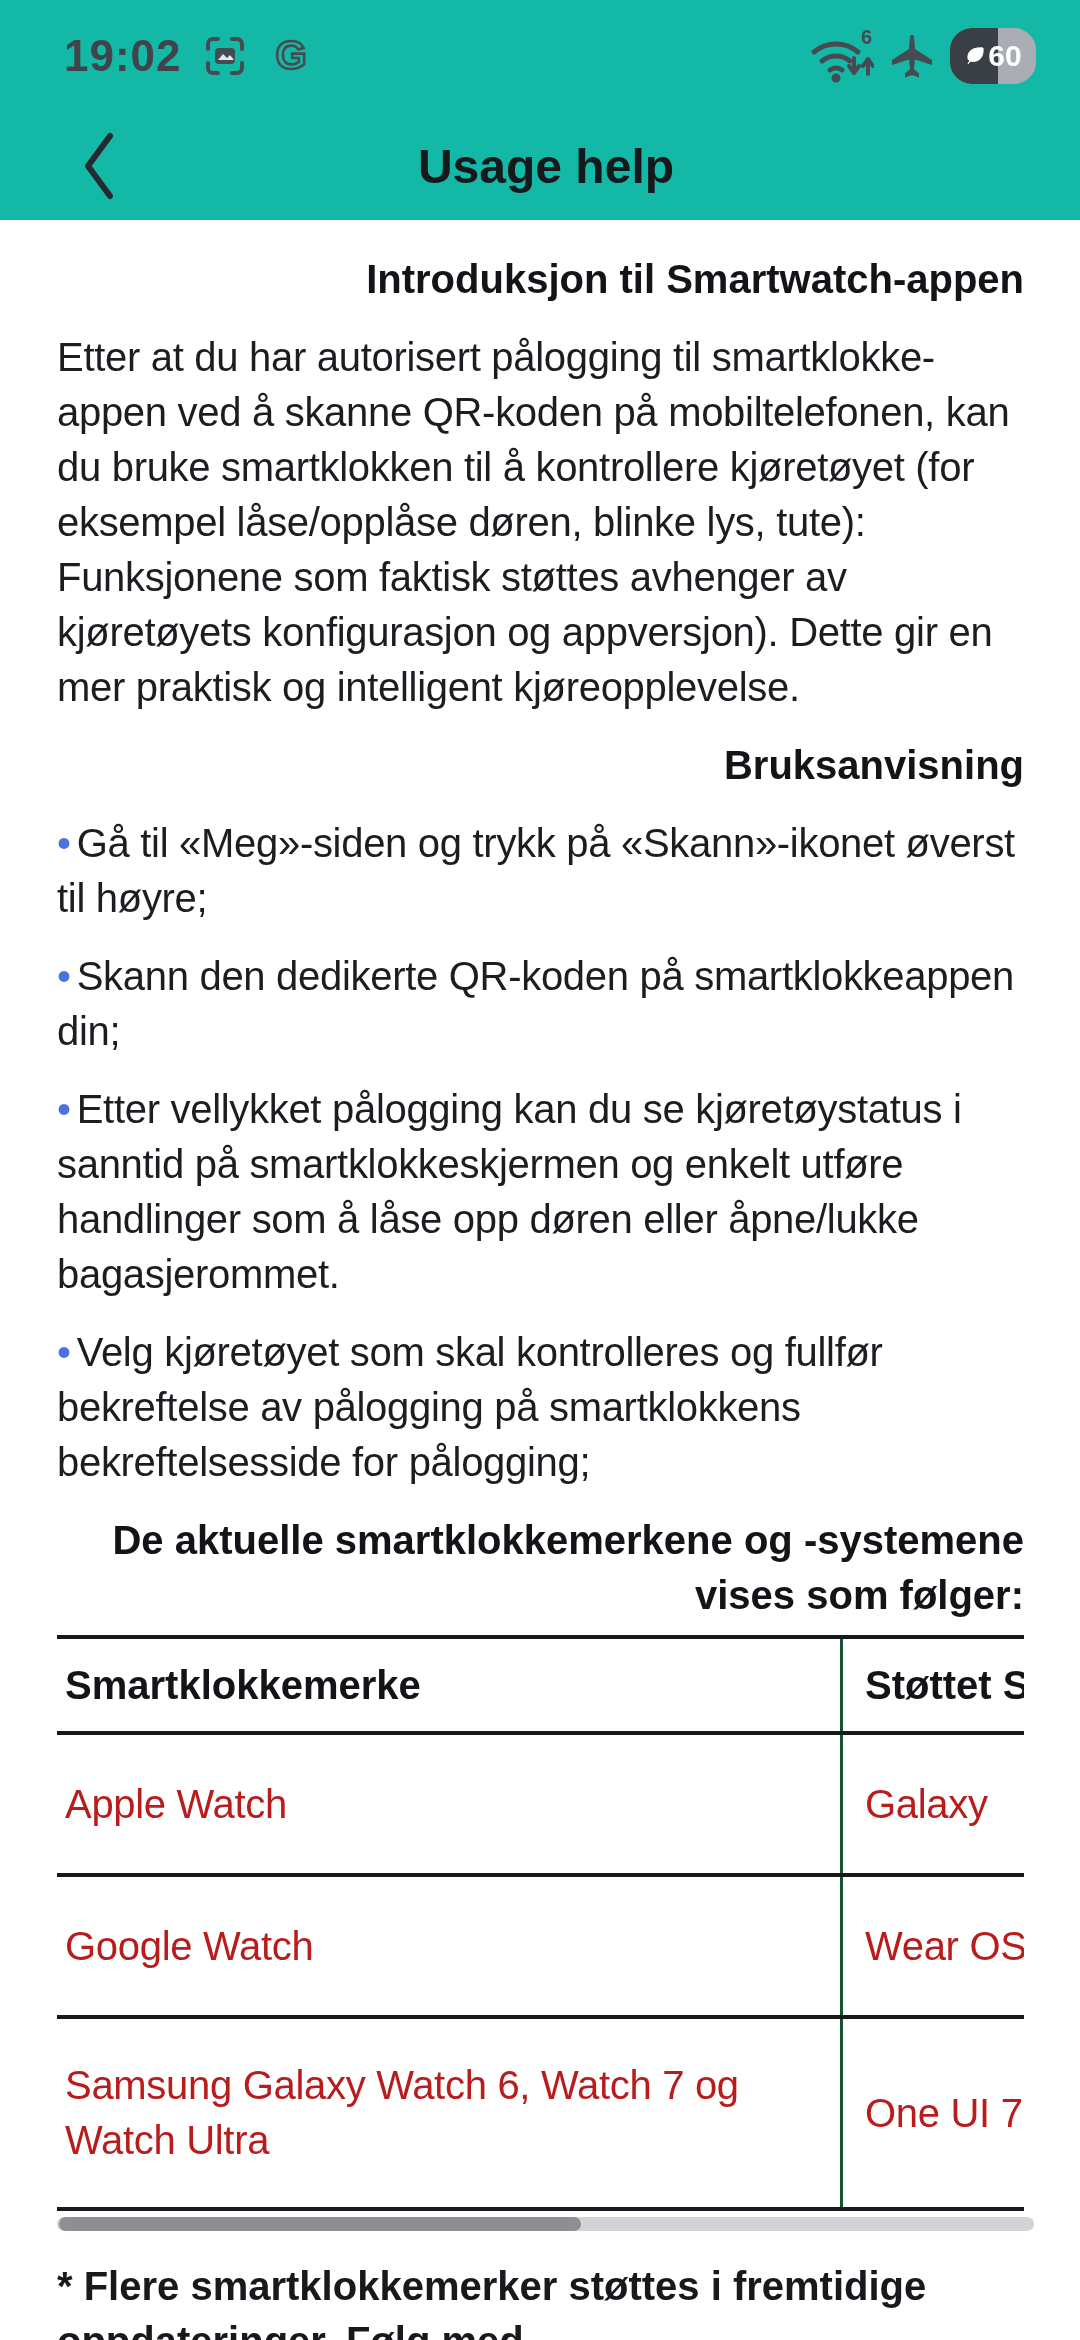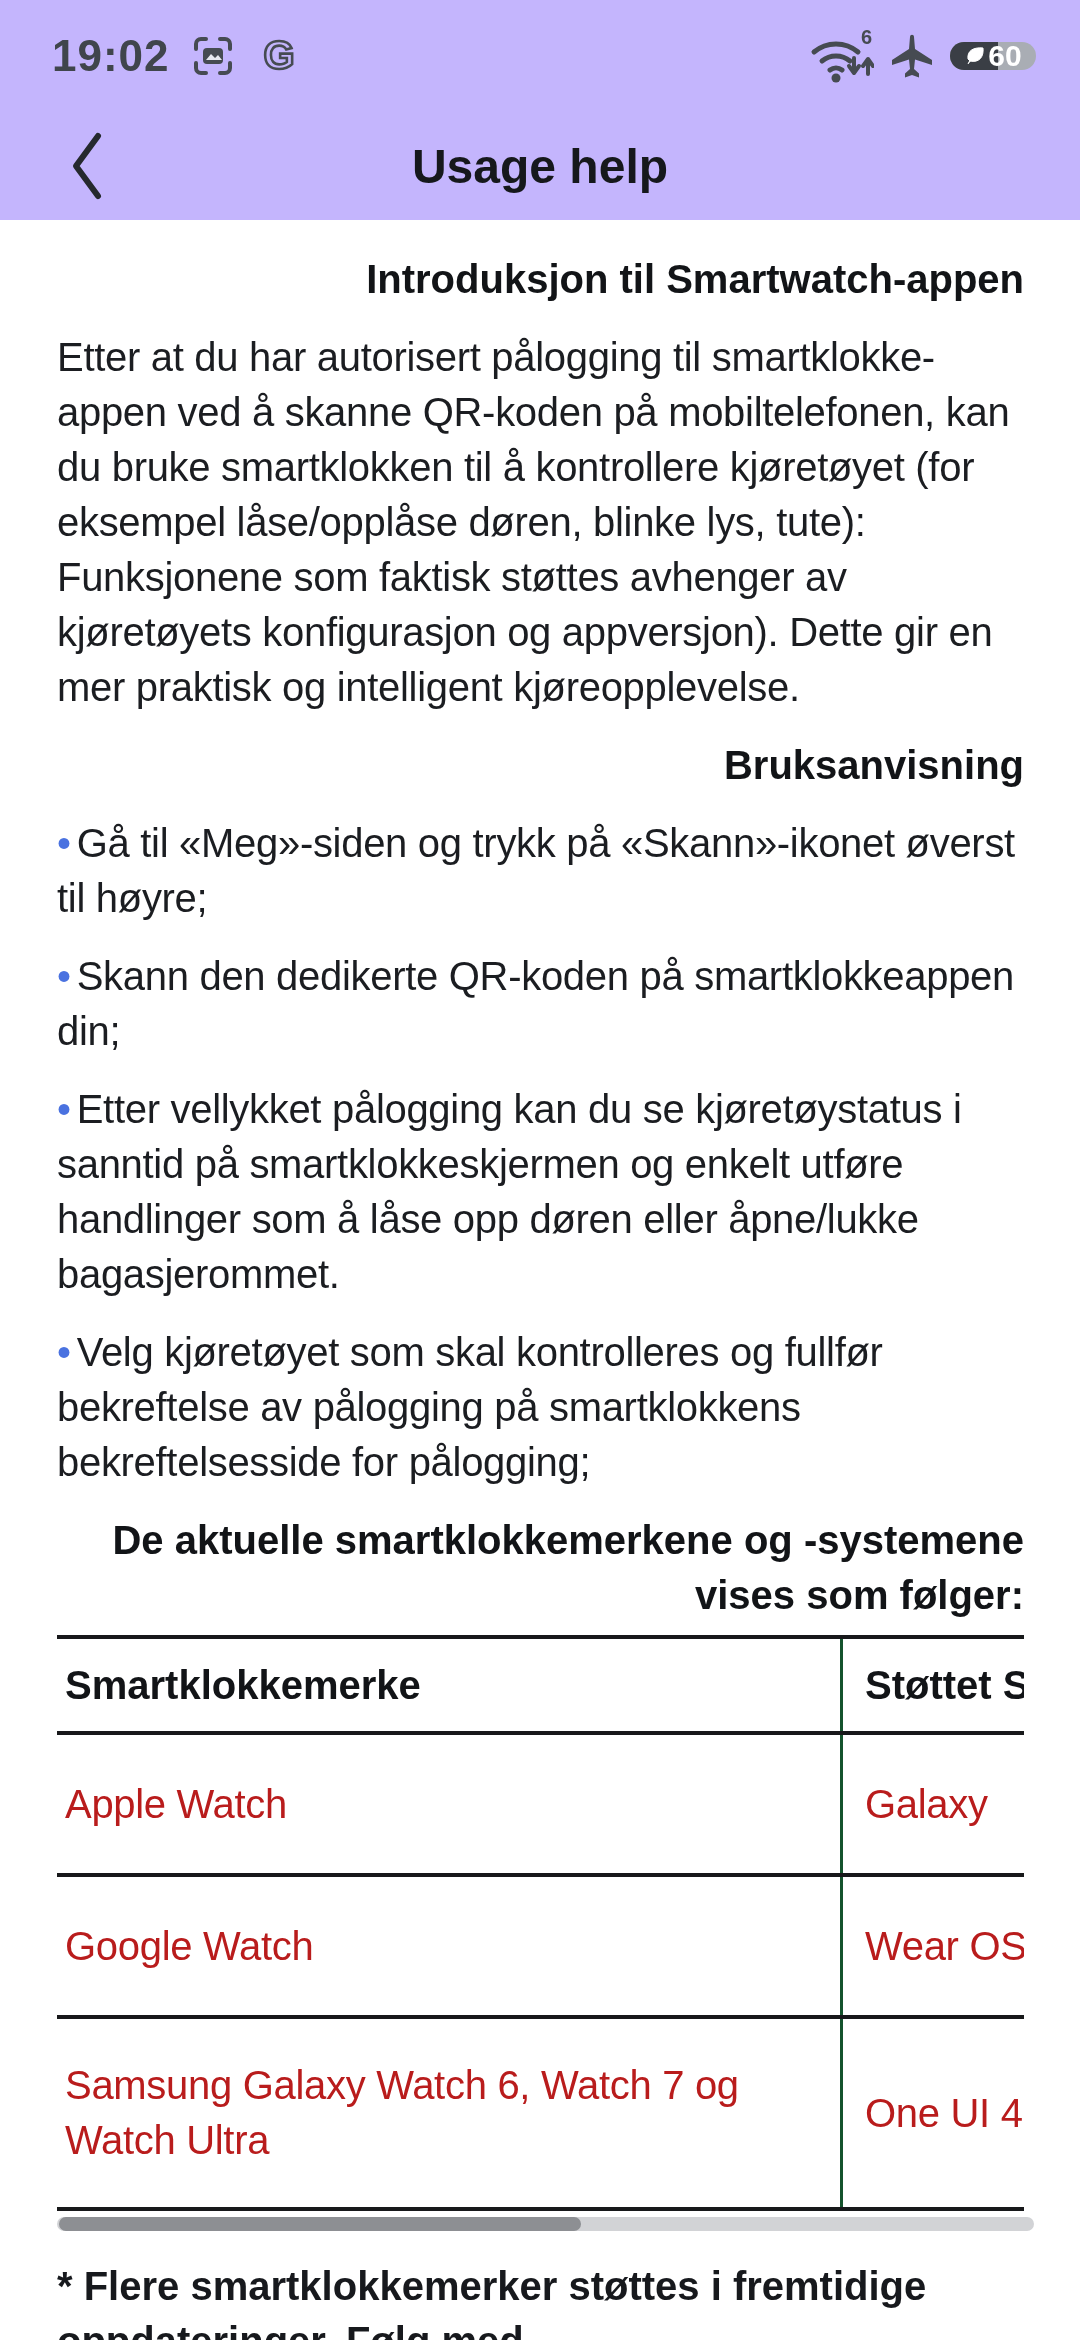--- a/index.html
+++ b/index.html
@@ -1,27 +1,27 @@
 <!DOCTYPE html>
 <html><head>
 <meta charset="utf-8">
 <style>
   * { margin:0; padding:0; box-sizing:border-box; }
   html,body { width:1080px; height:2340px; overflow:hidden; background:#ffffff;
               font-family:"Liberation Sans", sans-serif; }
-  .top-chrome { background:#c4b5fd; }
+  .top-chrome { background:#14b8a6;padding-left:12px; }
   
   .statusbar { height:112px; display:flex; align-items:center;
                justify-content:space-between; padding:0 44px 0 52px; }
   .sb-left { display:flex; align-items:center; gap:20px; }
   .sb-time { font-size:44px; font-weight:600; color:#40454c; letter-spacing:1px; }
   .sb-right { display:flex; align-items:center; gap:14px; }
   .sb-icon { display:block; }
   
-  .battery { position:relative; width:86px; height:28px; border-radius:22px;
+  .battery { position:relative; width:86px; height:56px; border-radius:22px;
              background:#a9adb4; overflow:hidden;text-align:right; }
   .battery-fill { position:absolute; left:0; top:0; bottom:0; width:56%; background:#3a3e45; }
   .battery-inner { position:absolute; inset:0; display:flex; align-items:center;
                    justify-content:center; gap:2px; }
   .battery-pct { color:#ffffff; font-size:30px; font-weight:700; line-height:1; }
   
   .navbar { height:108px; position:relative; display:flex; align-items:center;
             justify-content:center; }
   .nav-title { font-size:48px; font-weight:700; color:#16181c; }
   .back-btn { position:absolute; left:66px; top:50%; transform:translateY(-50%);
@@ -144,21 +144,21 @@
           </div>
         <div class="t-c2">
             <span class="t-cell-text">Wear OS</span>
           </div>
       </div>
       <div class="t-row t-r3">
         <div class="t-c1">
             <span class="t-cell-text">Samsung Galaxy Watch 6, Watch 7 og Watch Ultra</span>
           </div>
         <div class="t-c2">
-            <span class="t-cell-text">One UI 4</span>
+            <span class="t-cell-text">One UI 7</span>
           </div>
       </div>
     </div>
   </div>
 
   <div class="hscroll">
     <div class="hscroll-thumb"></div>
   </div>
 
   <div class="footnote">* Flere smartklokkemerker støttes i fremtidige oppdateringer. Følg med</div>

